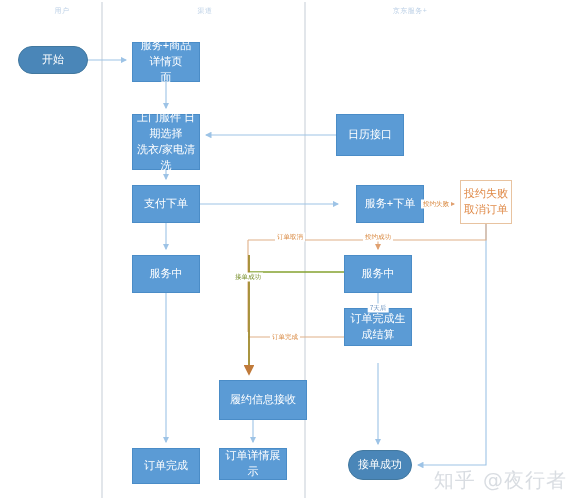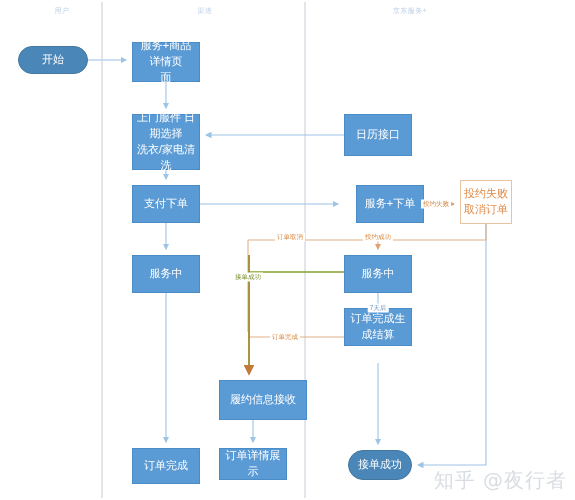--- a/index.html
+++ b/index.html
@@ -117,21 +117,21 @@
     <div class="lane-label" style="left: 62px;">用户</div>
     <div class="lane-label" style="left: 205px;">渠道</div>
     <div class="lane-label" style="left: 410px;">京东服务+</div>
   </div>
 <div id="nodes">
     <div class="node term" style="left: 18px; top: 46px; width: 70px; height: 28px;">开始</div>
     <div class="node" style="left: 132px; top: 42px; width: 68px; height: 40px;">服务+商品详情页
 面</div>
     <div class="node" style="left: 132px; top: 114px; width: 68px; height: 56px;">上门服件 日期选择
 洗衣/家电清洗</div>
-    <div class="node" style="left: 344px; top: 114px; width: 68px; height: 42px;">日历接口</div>
+    <div class="node" style="left: 336px; top: 114px; width: 68px; height: 42px;">日历接口</div>
     <div class="node" style="left: 132px; top: 185px; width: 68px; height: 38px;">支付下单</div>
     <div class="node" style="left: 356px; top: 185px; width: 68px; height: 38px;">服务+下单</div>
     <div class="node warn" style="left: 460px; top: 180px; width: 52px; height: 44px;">投约失败
 取消订单</div>
     <div class="node" style="left: 132px; top: 255px; width: 68px; height: 38px;">服务中</div>
     <div class="node" style="left: 344px; top: 255px; width: 68px; height: 38px;">服务中</div>
     <div class="node" style="left: 344px; top: 308px; width: 68px; height: 38px;">订单完成生成结算</div>
     <div class="node" style="left: 219px; top: 380px; width: 88px; height: 40px;">履约信息接收</div>
     <div class="node" style="left: 132px; top: 448px; width: 68px; height: 36px;">订单完成</div>
     <div class="node" style="left: 219px; top: 448px; width: 68px; height: 32px;">订单详情展示</div>

